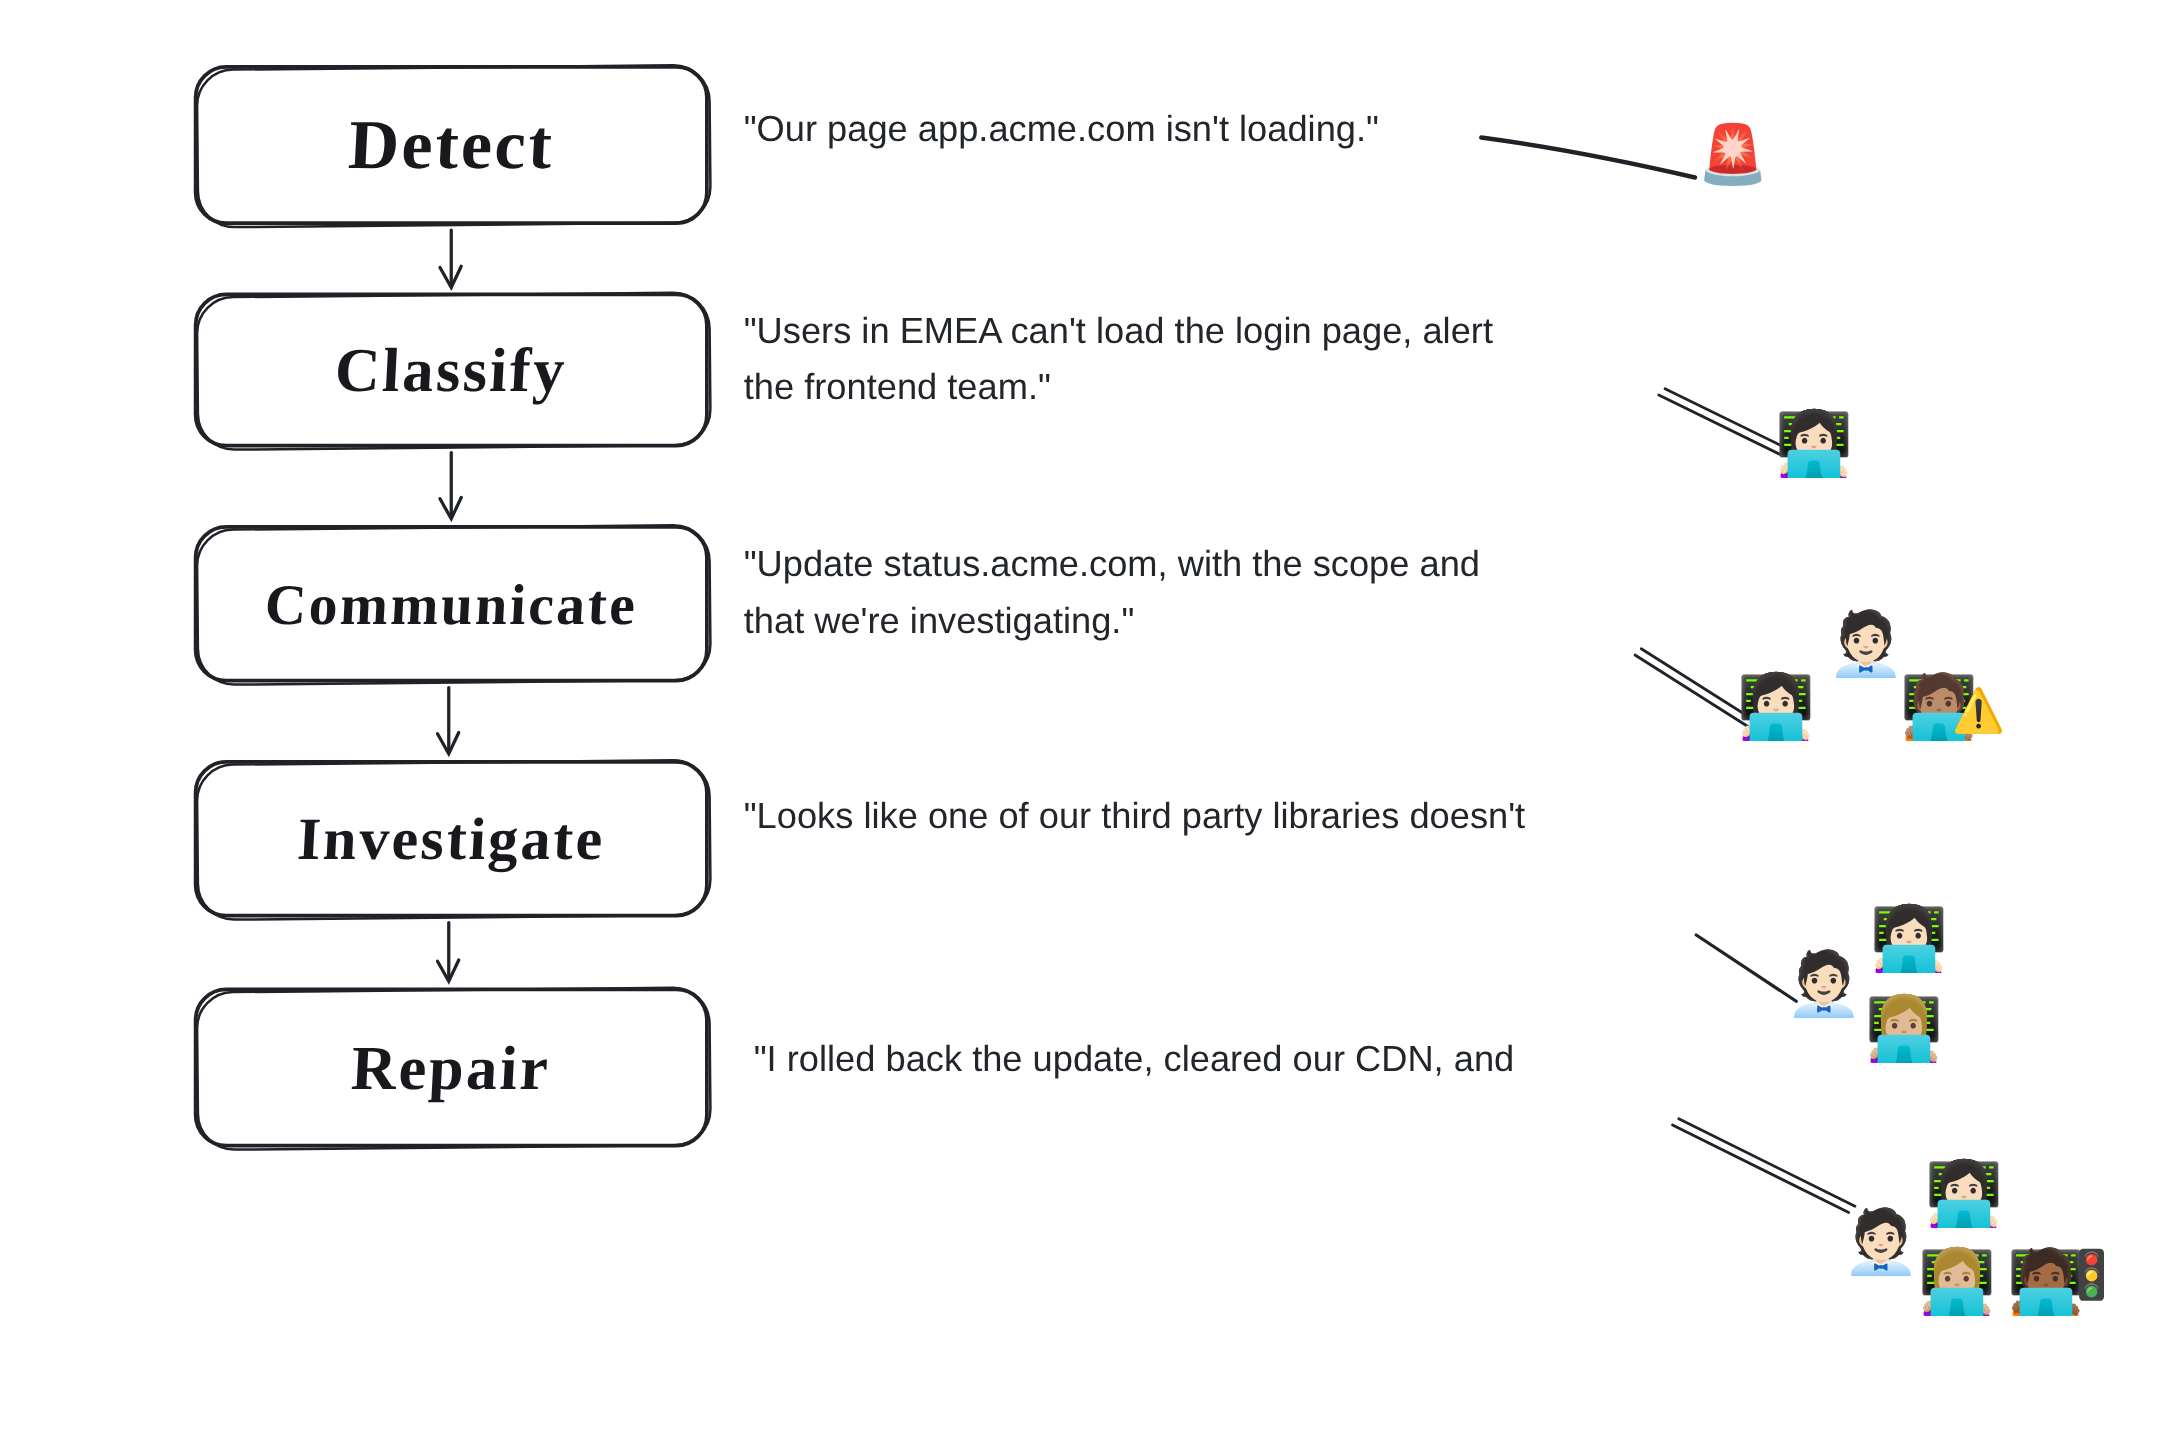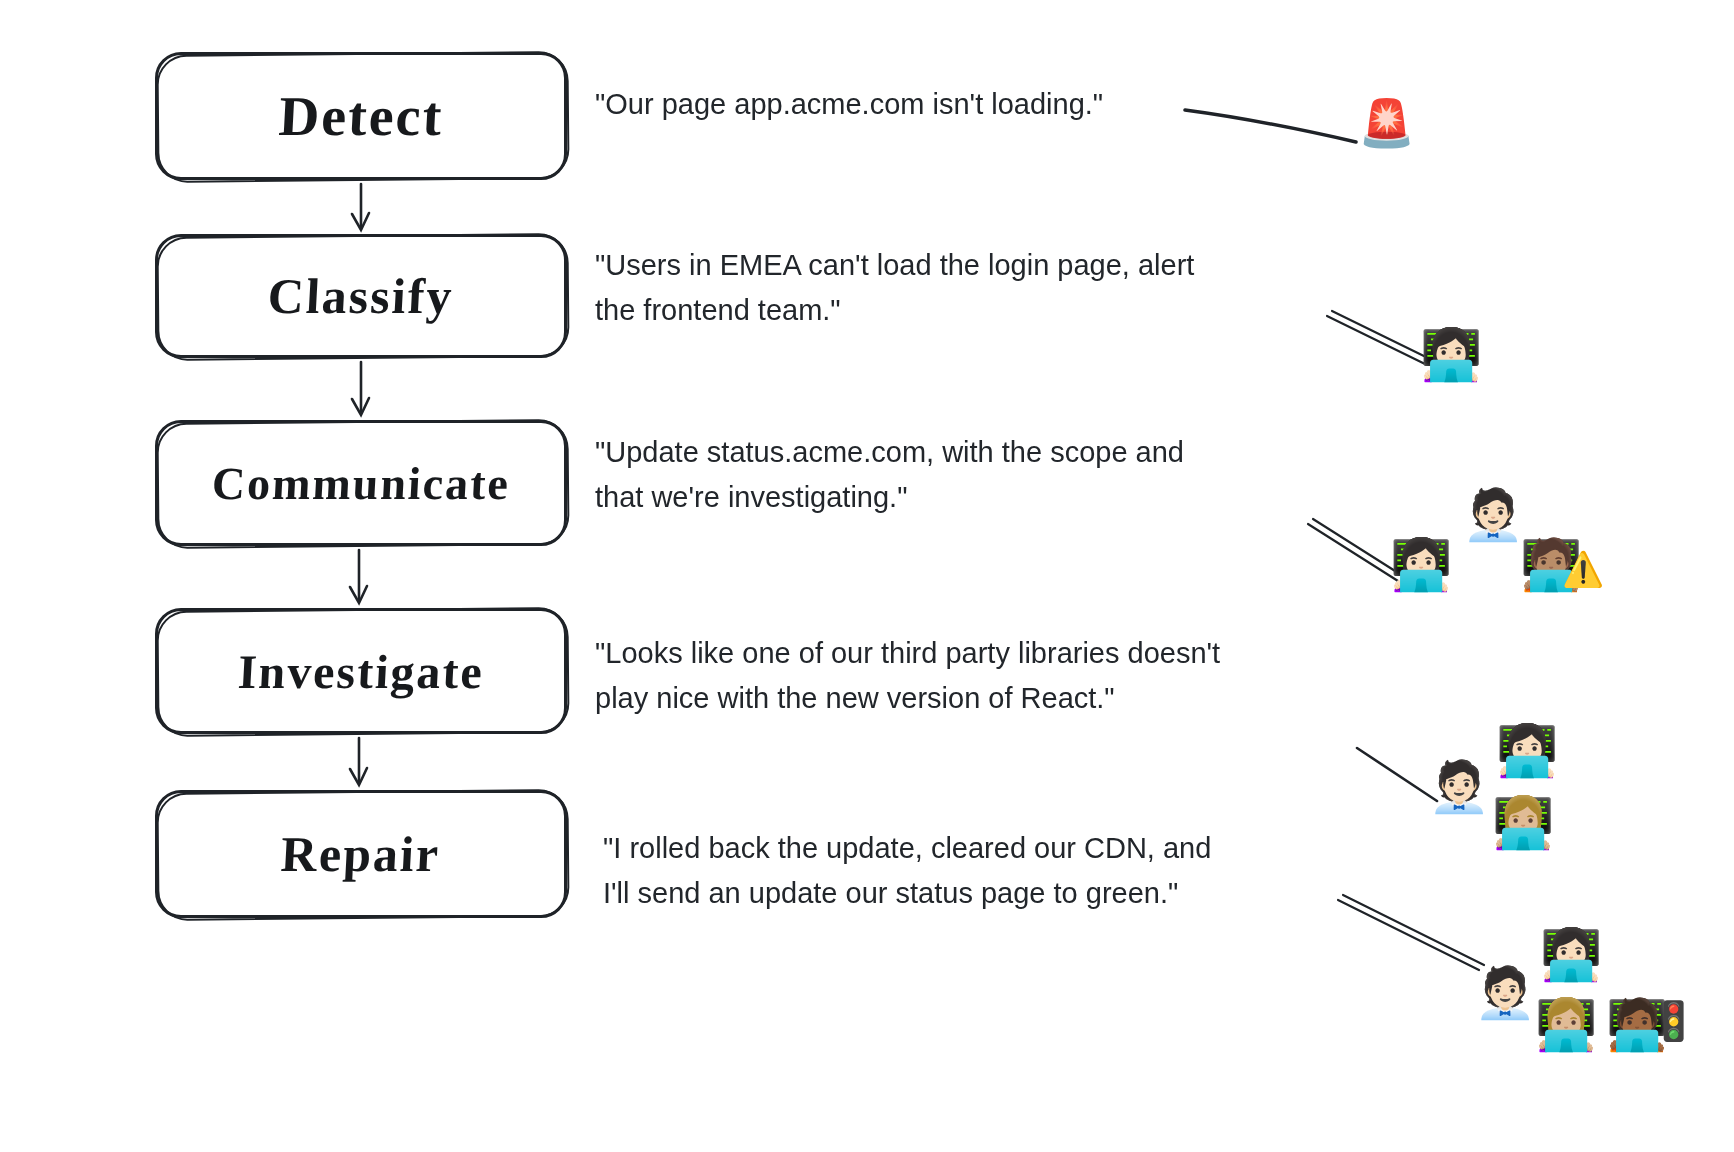--- a/index.html
+++ b/index.html
@@ -131,25 +131,23 @@
   <div class="quote" style="left:595px;top:243px">
     <div>"Users in EMEA can't load the login page, alert</div>
     <div>the frontend team."</div>
   </div>
   <div class="quote" style="left:595px;top:430px">
     <div>"Update status.acme.com, with the scope and</div>
     <div>that we're investigating."</div>
   </div>
   <div class="quote" style="left:595px;top:631px">
     <div>"Looks like one of our third party libraries doesn't</div>
-    <div>play nice with the new version of React."</div>
   </div>
   <div class="quote" style="left:603px;top:826px">
     <div>"I rolled back the update, cleared our CDN, and</div>
-    <div>I'll send an update our status page to green."</div>
   </div>
 
   <span class="emoji" style="left:1358px;top:100px;font-size:46px">🚨</span>
 
   <span class="emoji" style="left:1420px;top:330px;font-size:50px">👩🏻‍💻</span>
 
   <div>
     <span class="emoji" style="left:1462px;top:490px;font-size:50px">🧑🏻‍💼</span>
     <span class="emoji" style="left:1390px;top:540px;font-size:50px">👩🏻‍💻</span>
     <span class="emoji" style="left:1520px;top:540px;font-size:50px">🧑🏽‍💻</span>

